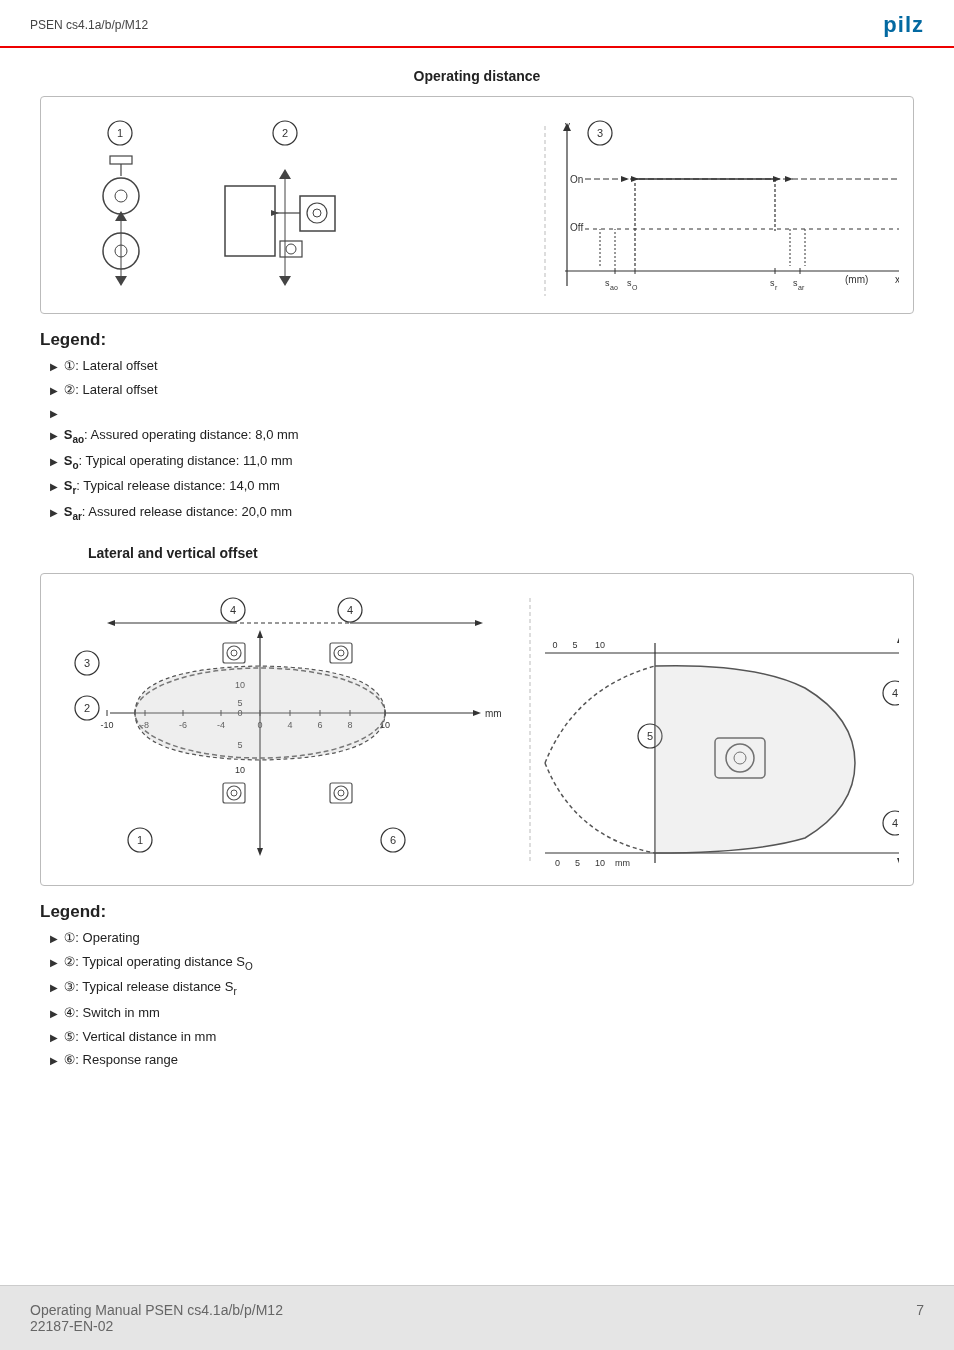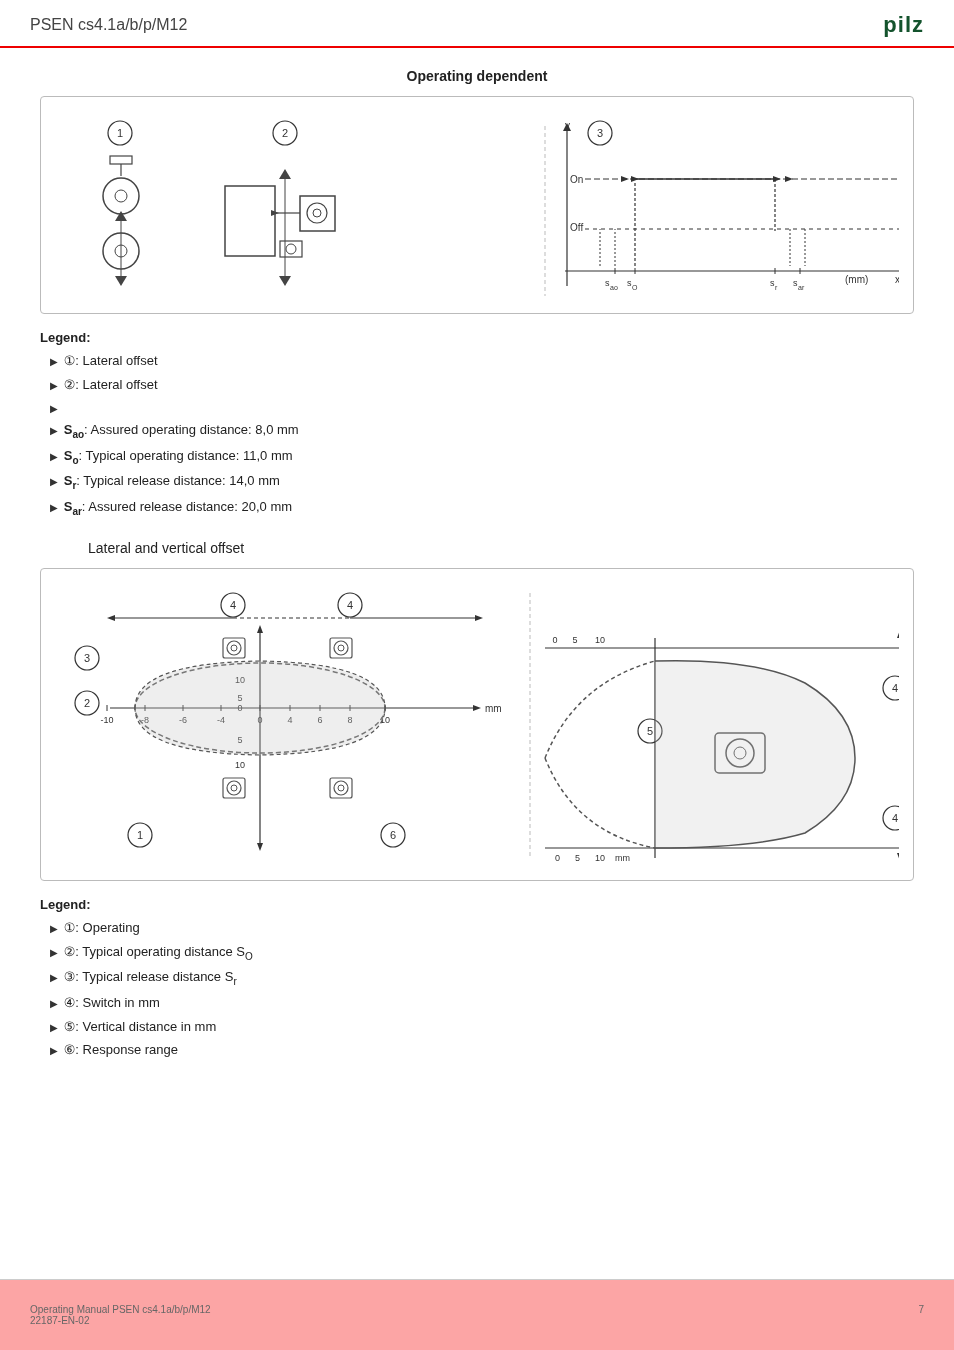--- a/index.html
+++ b/index.html
@@ -15,27 +15,27 @@
 
     
     .header {
       display: flex;
       justify-content: space-between;
       align-items: center;
       padding: 12px 30px 8px 30px;
       border-bottom: 2px solid #e00;
     }
     .header-title {
-      font-size: 16px;
+      font-size: 12px;
       color: #444;
     }
     .pilz-logo {
       font-size: 22px;
       font-weight: bold;
-      color: #14532d;
+      color: #0369a1;
       letter-spacing: 1px;
     }
 
     
     .content {
       padding: 20px 40px 30px 40px;
     }
 
     
     .section-heading {
@@ -51,21 +51,21 @@
       border-radius: 4px;
       padding: 14px;
       margin-bottom: 16px;
       background: #fff;
       position: relative;
     }
 
     
     .legend-title {
       font-weight: bold;
-      font-size: 13px;
+      font-size: 17px;
       margin: 14px 0 6px 0;
     }
     .legend-list {
       list-style: none;
       padding-left: 10px;
     }
     .legend-list li {
       display: flex;
       align-items: flex-start;
       margin-bottom: 4px;
@@ -80,40 +80,40 @@
       flex-shrink: 0;
     }
 
     
     .diagram-svg {
       width: 100%;
     }
 
     
     .section-heading-left {
-      font-weight: normal;
+      font-weight: bold;
       font-size: 14px;
       margin-bottom: 12px;
       text-align: left;
       padding-left: 48px;
     }
 
     sub { font-size: 10px; }
   </style>
 </head>
 <body>
 
 <div class="header">
   <span class="header-title">PSEN cs4.1a/b/p/M12</span>
   <span class="pilz-logo">pilz</span>
 </div>
 
 <div class="content">
 
-  <div class="section-heading">Operating dependent</div>
+  <div class="section-heading">Operating distance</div>
 
   <div class="diagram-box">
     <svg width="860" height="185" class="diagram-svg">
 
       <circle cx="65" cy="22" r="12" fill="white" stroke="#333" stroke-width="1.2"></circle>
       <text x="65" y="26" text-anchor="middle" font-size="11" fill="#333">1</text>
 
       <circle cx="230" cy="22" r="12" fill="white" stroke="#333" stroke-width="1.2"></circle>
       <text x="230" y="26" text-anchor="middle" font-size="11" fill="#333">2</text>
 
@@ -388,16 +388,16 @@
         <li>
           <span class="legend-arrow">▶</span>
           <span>⑥: Response range</span>
         </li>
       </ul>
     </div>
   </div>
 
 </div>
 
-<div style="position: fixed; bottom: 0; left: 0; right: 0; border-top: 1px solid #ccc; padding: 24px 30px; display: flex; justify-content: space-between; background: #fca5a5; font-size: 10px; color: #666;">
+<div style="position: fixed; bottom: 0; left: 0; right: 0; border-top: 1px solid #ccc; padding: 16px 30px; display: flex; justify-content: space-between; background: #e5e5e5; font-size: 14px; color: #666;">
   <span>Operating Manual PSEN cs4.1a/b/p/M12<br>22187-EN-02</span>
   <span>7</span>
 </div>
 
 </body></html>

